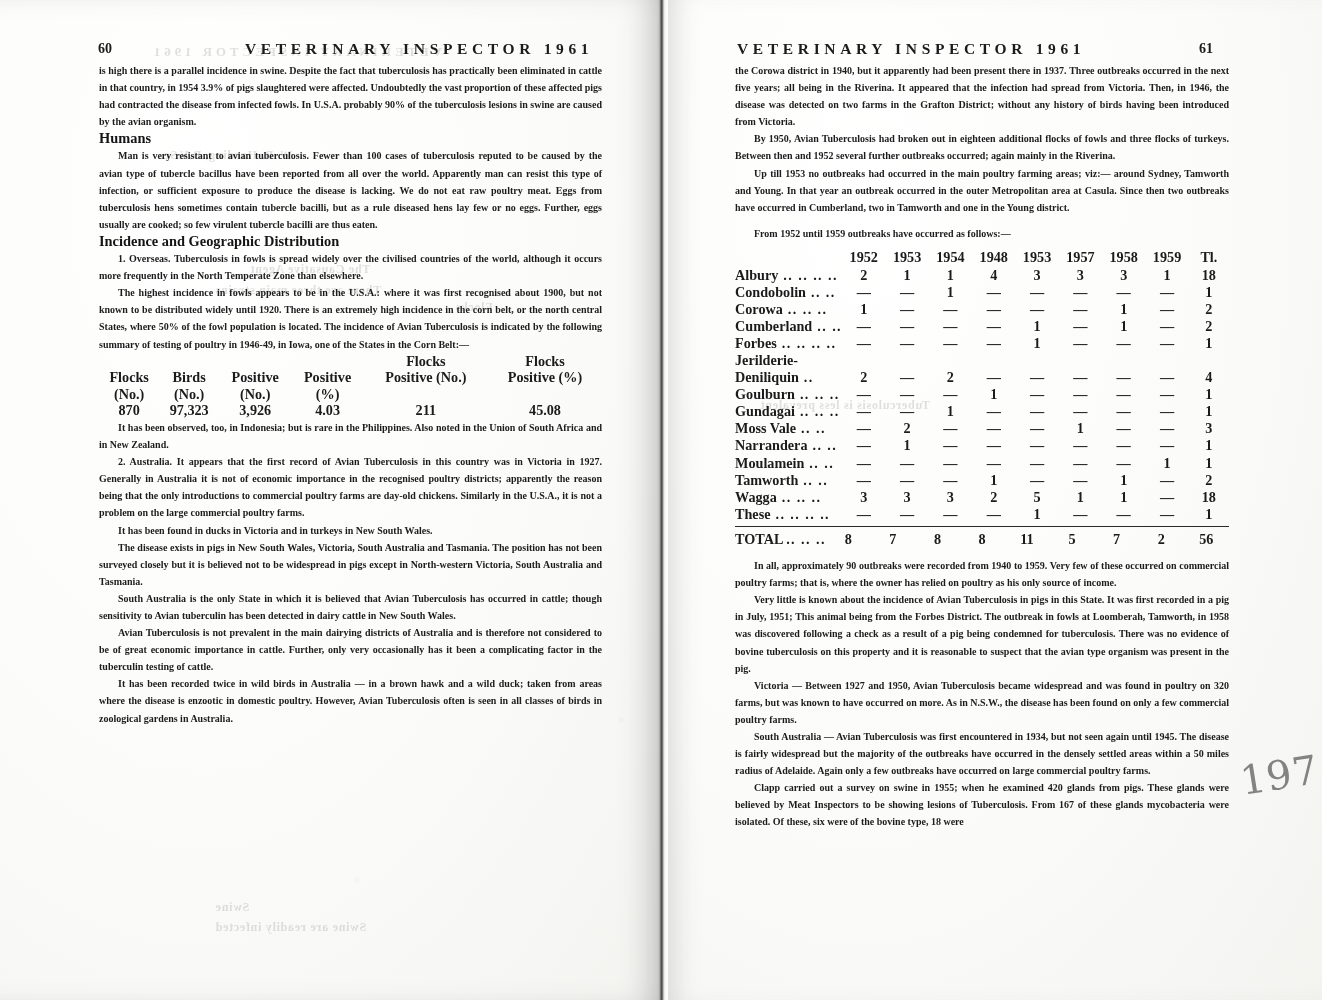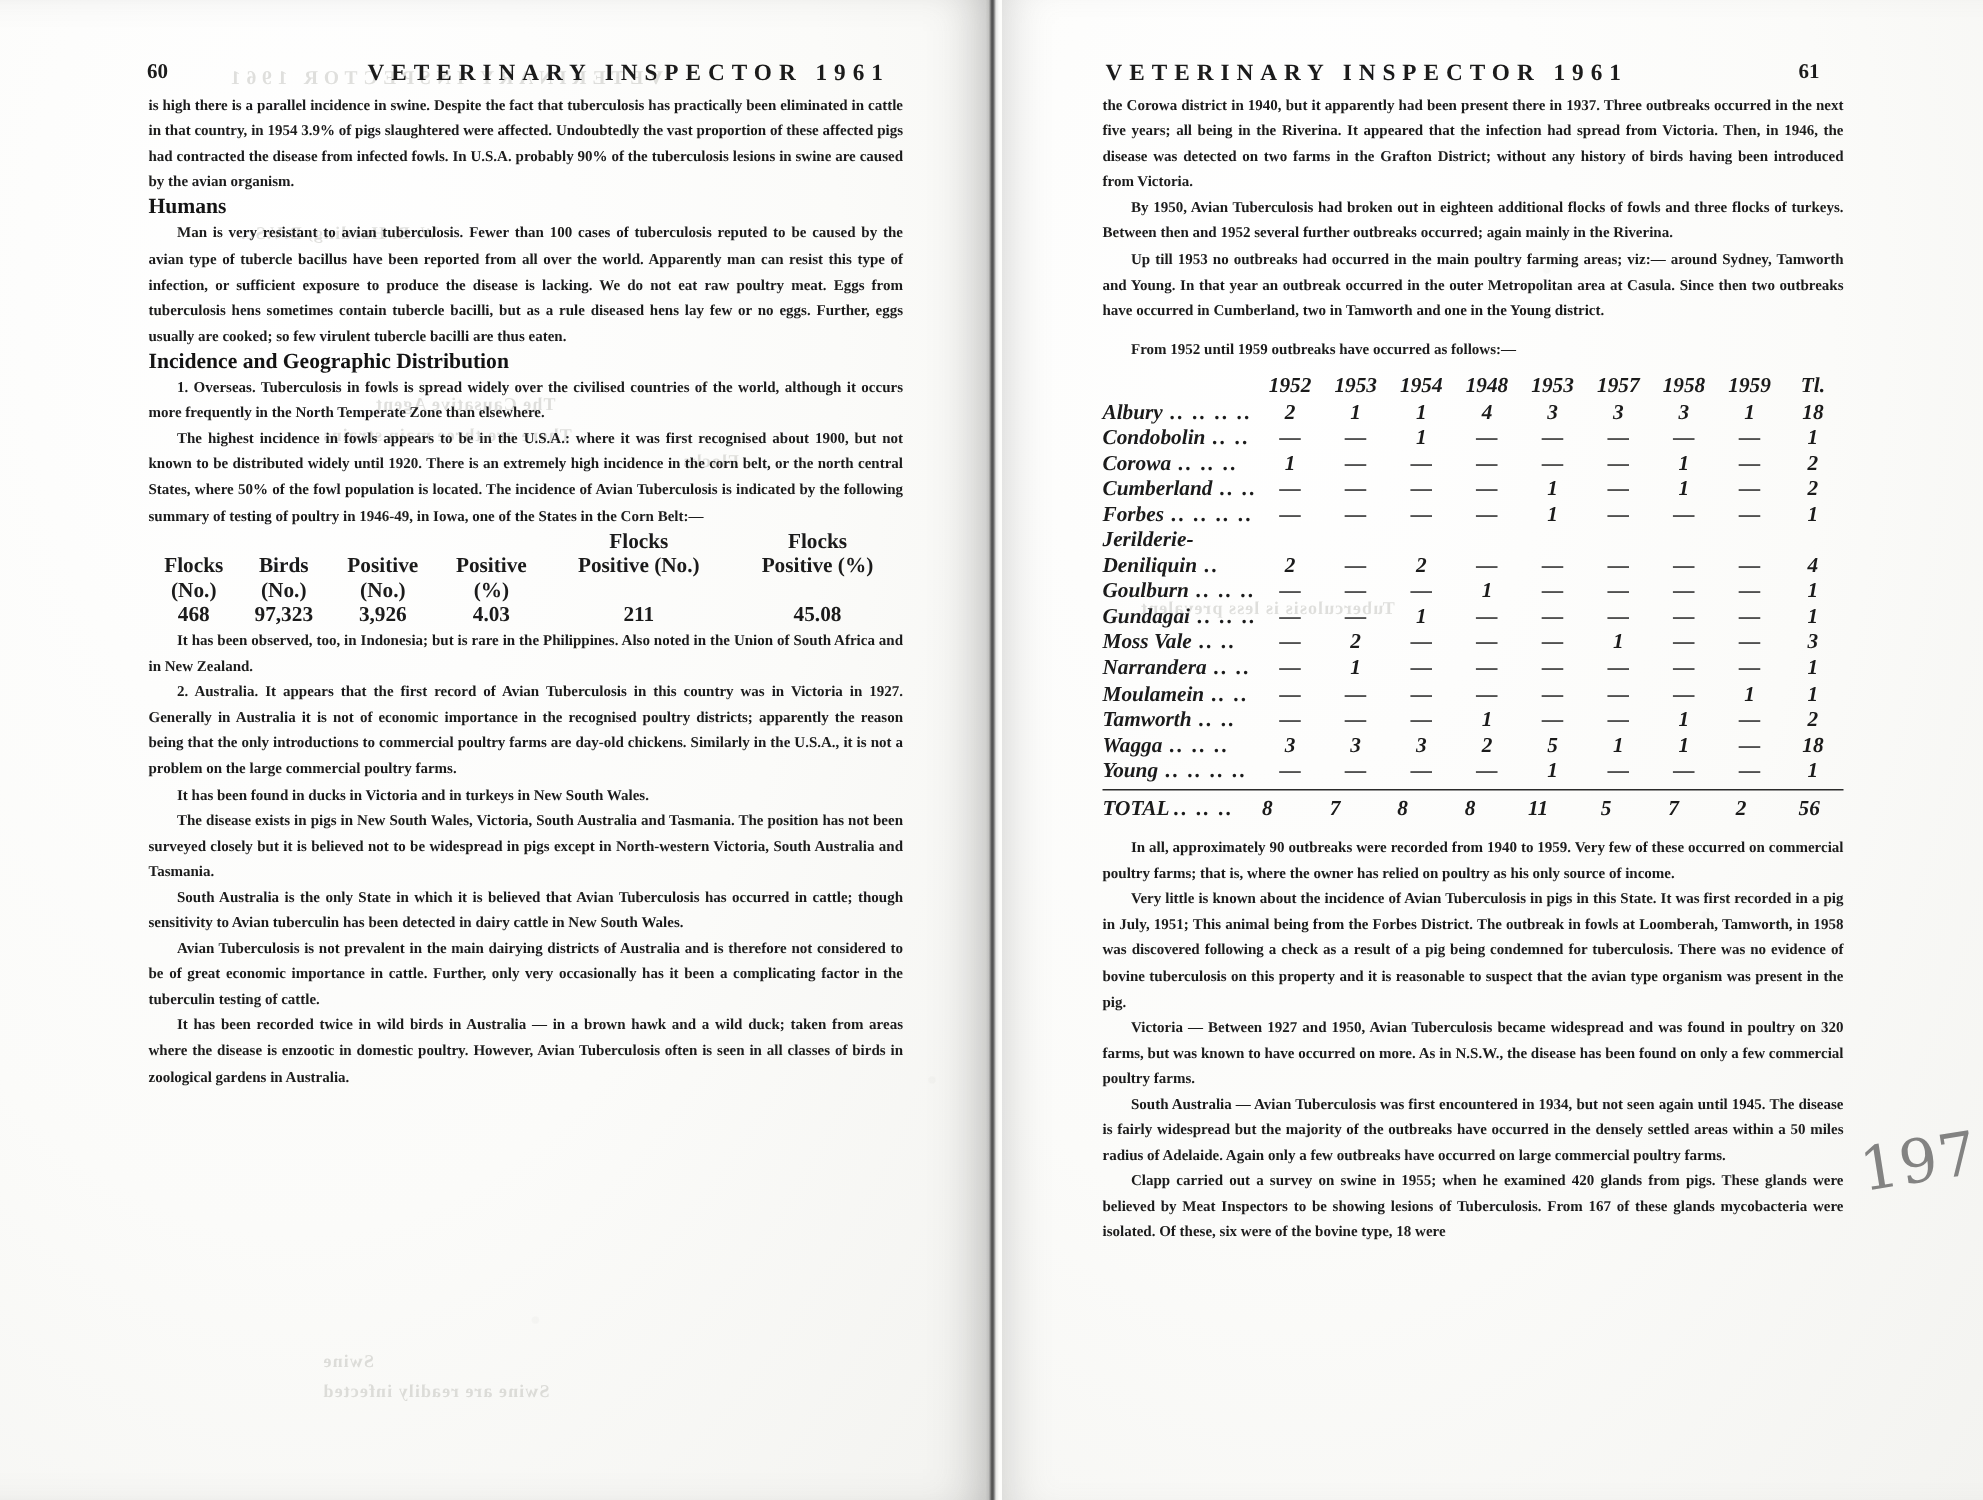--- a/index.html
+++ b/index.html
@@ -87,21 +87,21 @@
     border-collapse:collapse;width:100%;
     font-size:14.2px;font-weight:bold;color:#1b1b1b;
     line-height:16.6px;
   }
   table.iowa td{padding:0;text-align:center;vertical-align:bottom;}
   table.iowa .spanhead td{padding-bottom:0px;}
 
   
   table.outbreak{
     border-collapse:collapse;width:100%;
-    font-size:14.2px;font-weight:bold;color:#1b1b1b;font-style:italic;
+    font-size:14.2px;font-weight:bold;color:#1b1b1b;
   }
   table.outbreak td{padding:0 0 .5px 0;line-height:16.6px;}
   table.outbreak td.place{text-align:left;white-space:nowrap;}
   table.outbreak td.num{text-align:center;width:49px;}
   table.outbreak thead td.num{padding-bottom:1px;}
   table.outbreak tr.total td{padding-top:4px;}
   .leaders{letter-spacing:.10em;font-weight:bold;}
   .rule{
     height:0;border:0;border-top:1.6px solid #2a2a2a;
     margin:3px 0 0 0;
@@ -174,21 +174,21 @@
       </tr>
       <tr>
         <td>(No.)</td>
         <td>(No.)</td>
         <td>(No.)</td>
         <td>(%)</td>
         <td></td>
         <td></td>
       </tr>
       <tr>
-        <td>468</td>
+        <td>870</td>
         <td>97,323</td>
         <td>3,926</td>
         <td>4.03</td>
         <td>211</td>
         <td>45.08</td>
       </tr>
     </tbody>
       </table>
 
     <p class="body ind">It has been observed, too, in Indonesia; but is rare in the Philippines. Also noted in the Union of South Africa and in New Zealand.</p>
@@ -392,21 +392,21 @@
             <td class="num">3</td>
             <td class="num">3</td>
             <td class="num">2</td>
             <td class="num">5</td>
             <td class="num">1</td>
             <td class="num">1</td>
             <td class="num">—</td>
             <td class="num">18</td>
           </tr>
           <tr>
-            <td class="place"><span>Young</span><span class="leaders"> .. .. .. ..</span></td>
+            <td class="place"><span>These</span><span class="leaders"> .. .. .. ..</span></td>
             <td class="num">—</td>
             <td class="num">—</td>
             <td class="num">—</td>
             <td class="num">—</td>
             <td class="num">1</td>
             <td class="num">—</td>
             <td class="num">—</td>
             <td class="num">—</td>
             <td class="num">1</td>
           </tr>

